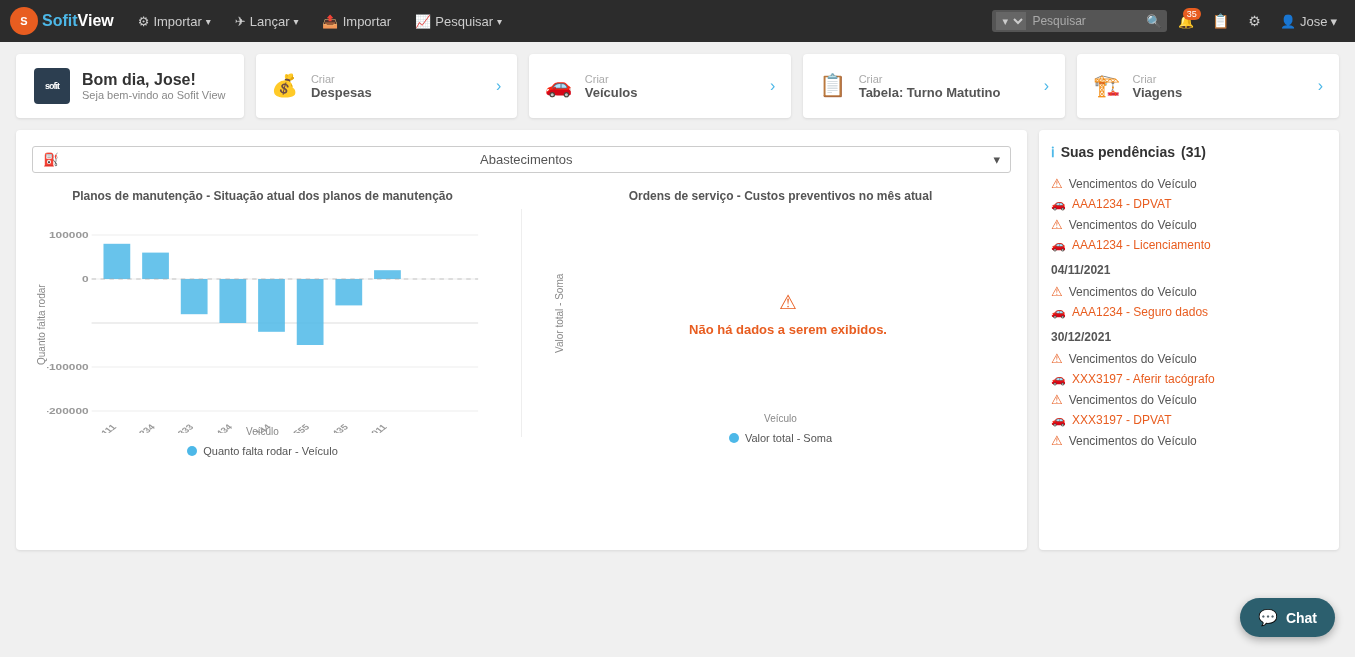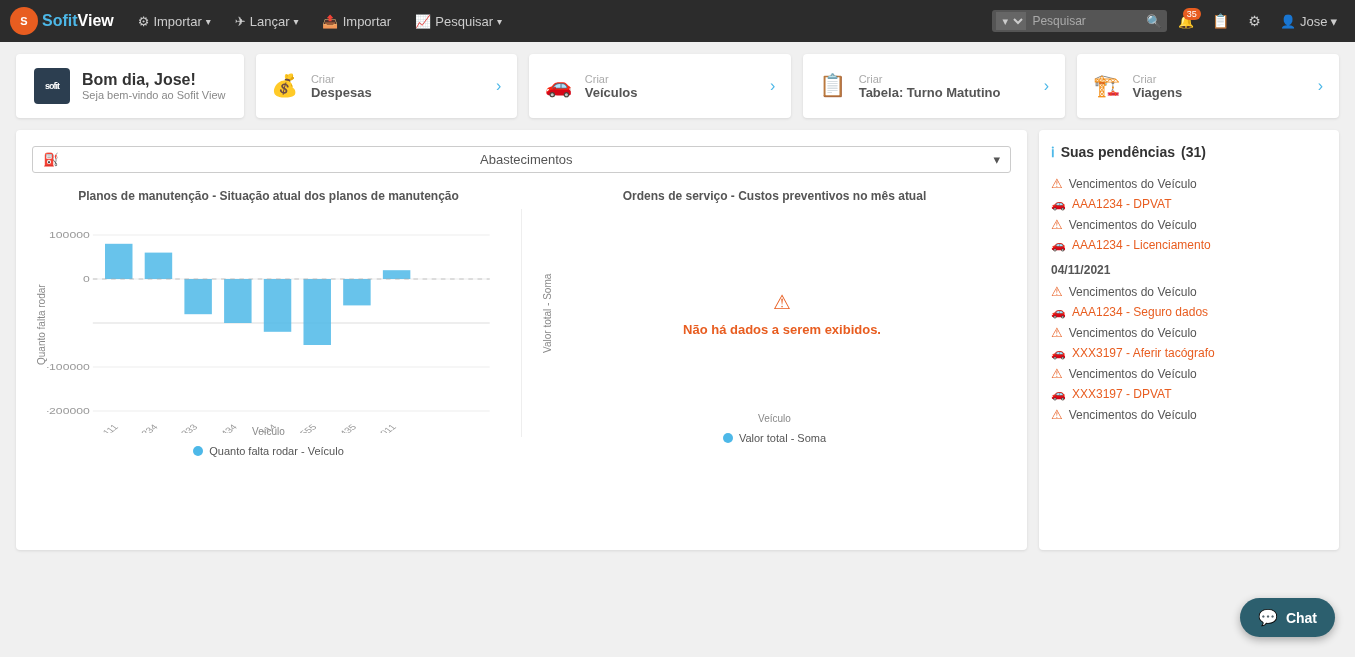--- a/index.html
+++ b/index.html
@@ -189,21 +189,21 @@
       font-size: 13px;
       color: #555;
       background: white;
       cursor: pointer;
       display: flex; align-items: center; gap: 8px;
       min-width: 200px;
       justify-content: space-between;
     }
     .charts-row {
       display: flex;
-      gap: 16px;
+      gap: 28px;
     }
     .chart-box {
       flex: 1;
       display: flex;
       flex-direction: column;
       align-items: center;
     }
     .chart-title {
       font-size: 12px;
       color: #555;
@@ -423,21 +423,21 @@
         <span>▾</span>
       </div>
     </div>
 
     <div class="charts-row">
 
       <div class="chart-box">
         <div class="chart-title">Planos de manutenção - Situação atual dos planos de manutenção</div>
         <div style="display:flex;width:100%;align-items:stretch;">
           <div style="writing-mode:vertical-rl;transform:rotate(180deg);font-size:10px;color:#888;text-align:center;padding-right:4px;white-space:nowrap;">Quanto falta rodar</div>
-          <div style="flex:1;position:relative;">
+          <div style="flex:1;position:relative;font-weight:bold;">
             <svg class="bar-chart-svg" viewBox="0 0 300 200" preserveAspectRatio="none">
 
               <line x1="30" y1="20" x2="290" y2="20" stroke="#eee" stroke-width="1"></line>
               <line x1="30" y1="60" x2="290" y2="60" stroke="#eee" stroke-width="1"></line>
               <line x1="30" y1="100" x2="290" y2="100" stroke="#ddd" stroke-width="1"></line>
               <line x1="30" y1="140" x2="290" y2="140" stroke="#eee" stroke-width="1"></line>
               <line x1="30" y1="180" x2="290" y2="180" stroke="#eee" stroke-width="1"></line>
 
               <text x="28" y="23" font-size="8" text-anchor="end" fill="#999">100000</text>
               <text x="28" y="63" font-size="8" text-anchor="end" fill="#999">0</text>
@@ -529,20 +529,21 @@
     <div class="pending-date">04/11/2021</div>
     <div class="pending-item">
       <span class="pending-alert-icon">⚠</span>
       <span class="pending-item-text">Vencimentos do Veículo</span>
     </div>
     <div class="pending-item">
       <span class="pending-car-icon">🚗</span>
       <span class="pending-item-car">AAA1234 - Seguro dados</span>
     </div>
 
+    <div class="pending-date">30/12/2021</div>
     <div class="pending-item">
       <span class="pending-alert-icon">⚠</span>
       <span class="pending-item-text">Vencimentos do Veículo</span>
     </div>
     <div class="pending-item">
       <span class="pending-car-icon">🚗</span>
       <span class="pending-item-car">XXX3197 - Aferir tacógrafo</span>
     </div>
     <div class="pending-item">
       <span class="pending-alert-icon">⚠</span>

